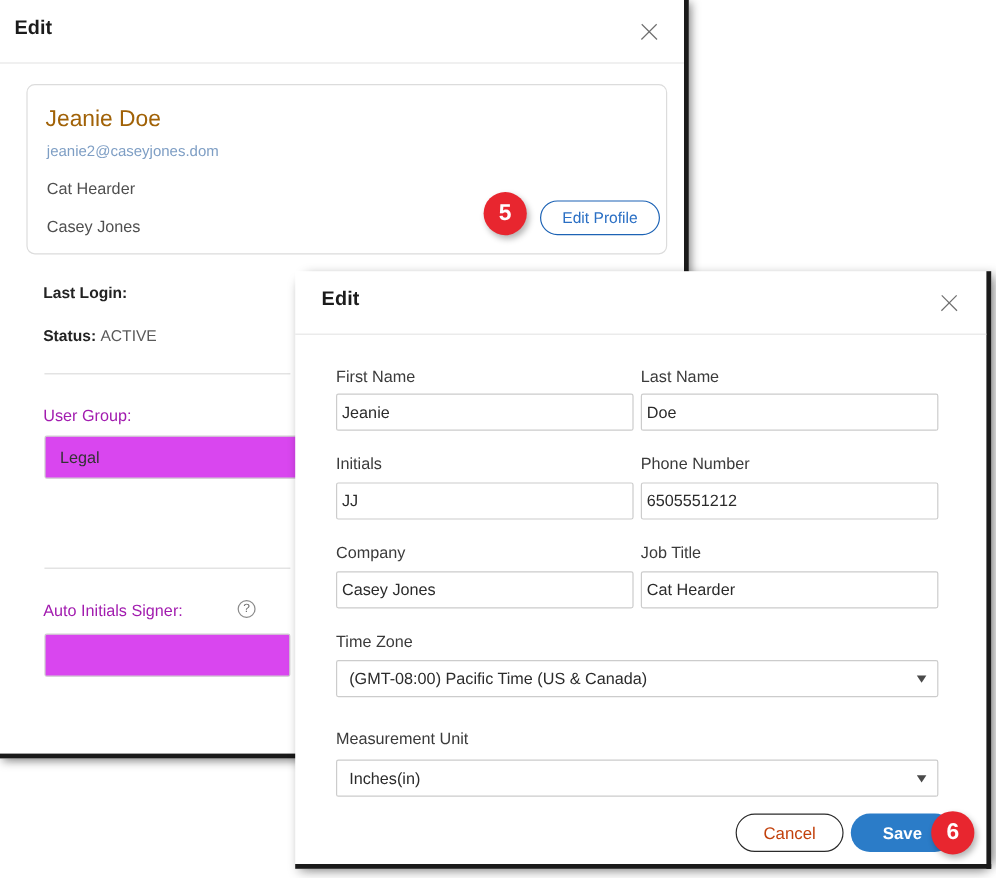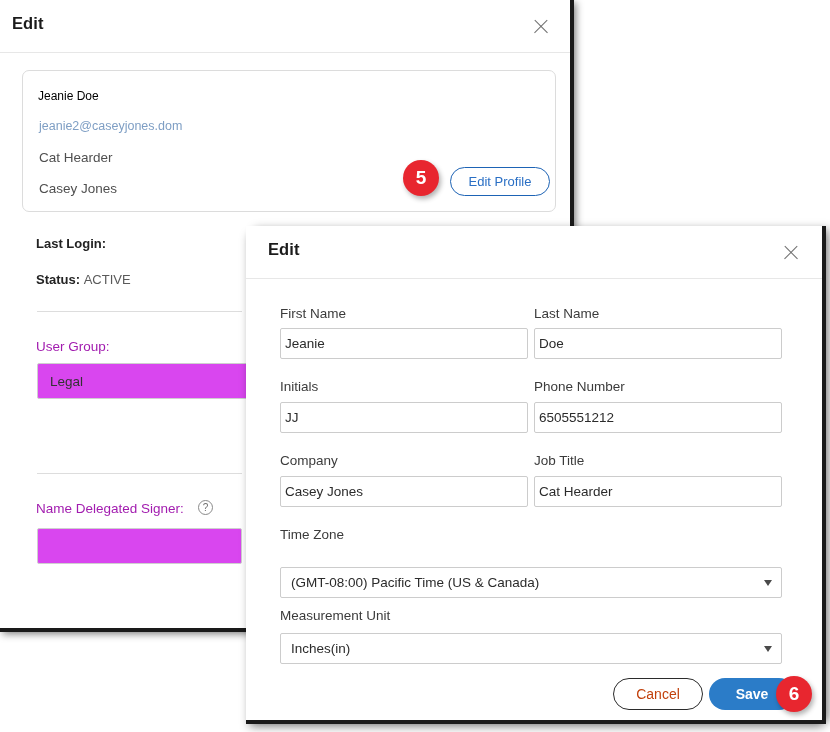--- a/index.html
+++ b/index.html
@@ -77,22 +77,22 @@
     height: 142px;
     border: 1px solid #dcdcdc;
     border-radius: 7px;
     background: #fff;
     box-sizing: border-box;
   }
   .profile-name {
     position: absolute;
     left: 15px;
     top: 18px;
-    font-size: 12px;
-    color: #000000;
+    font-size: 19px;
+    color: #a16207;
   }
   .profile-email {
     position: absolute;
     left: 16px;
     top: 48px;
     font-size: 12.5px;
     color: #7e9ec4;
   }
   .profile-job {
     position: absolute;
@@ -344,21 +344,21 @@
     <span class="detail-value">ACTIVE</span>
   </div>
 
   <div id="hr-1" class="hr-line"></div>
 
   <div id="user-group-label" class="field-label">User Group:</div>
   <input id="user-group-input" class="left-input" type="text" readonly="" value="Legal" style="">
 
   <div id="hr-2" class="hr-line"></div>
 
-  <div id="auto-deleg-label" class="field-label">Name Delegated Signer:</div>
+  <div id="auto-deleg-label" class="field-label">Auto Initials Signer:</div>
   <div class="help-icon">?</div>
   <input id="auto-deleg-input" class="left-input" type="text" value="" style="">
 </div>
 
 <div id="front-dialog">
 
   <div class="panel-header">
     <div class="panel-title" style="left:22px">Edit</div>
     <div id="front-close" class="close-x"></div>
   </div>
@@ -377,21 +377,21 @@
     <div class="form-label col-r" style="top:101px">Phone Number</div>
     <input class="form-input col-r" style="top: 124px;" type="text" value="6505551212">
 
     <div class="form-label col-l" style="top:175px">Company</div>
     <input class="form-input col-l" style="top: 198px;" type="text" value="Casey Jones">
 
     <div class="form-label col-r" style="top:175px">Job Title</div>
     <input class="form-input col-r" style="top: 198px;" type="text" value="Cat Hearder">
 
     <div class="form-label col-l" style="top:249px">Time Zone</div>
-    <div class="select-wrap col-full" style="top:289px">
+    <div class="select-wrap col-full" style="top:272px">
       <span class="select-text">(GMT-08:00) Pacific Time (US &amp; Canada)</span>
       <span class="select-arrow"></span>
     </div>
 
     <div class="form-label col-l" style="top:330px">Measurement Unit</div>
     <div class="select-wrap col-full" style="top:355px">
       <span class="select-text">Inches(in)</span>
       <span class="select-arrow"></span>
     </div>
   </div>

